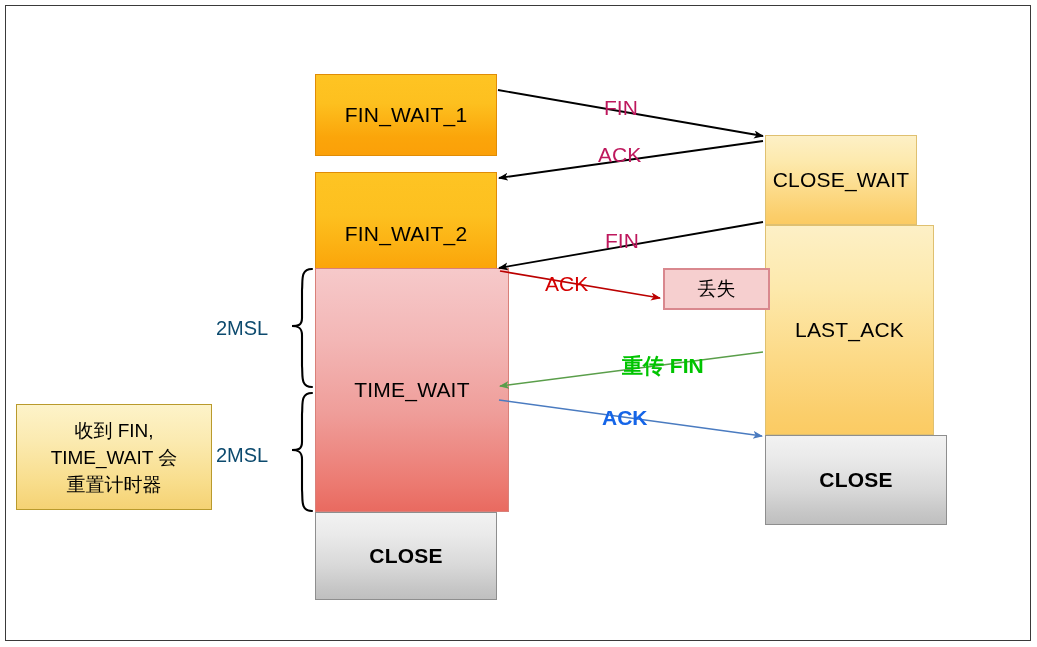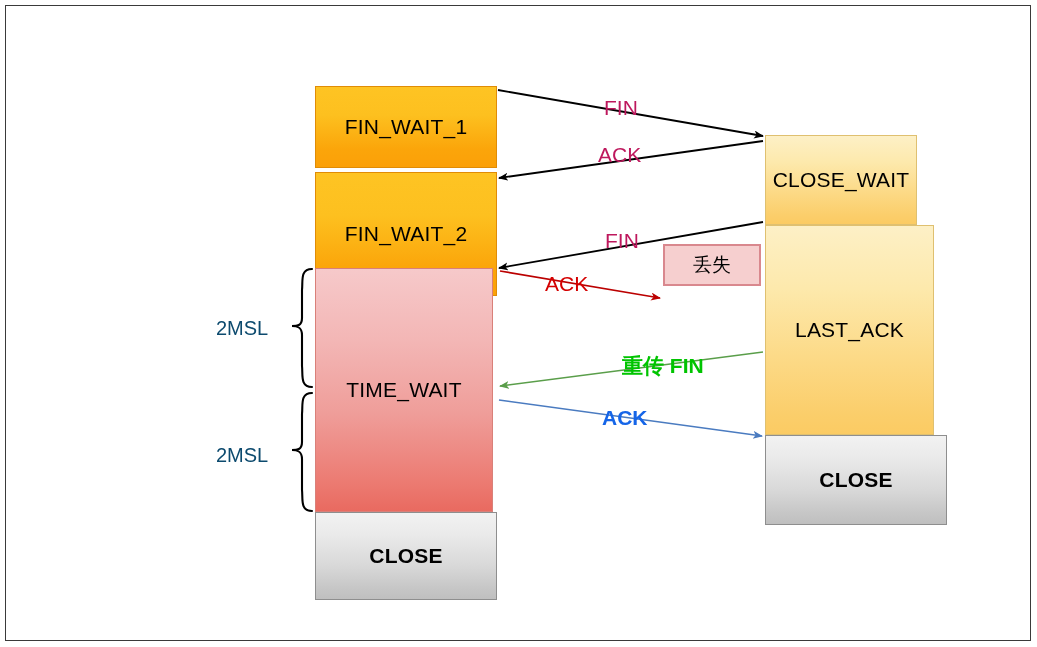--- a/index.html
+++ b/index.html
@@ -75,22 +75,22 @@
     justify-content: center;
     font-size: 19px;
     line-height: 27px;
     color: #000000;
     text-align: center;
   }
   
   #lost-box {
     position: absolute;
     left: 663px;
-    top: 244px;
-    width: 98px;
+    top: 268px;
+    width: 107px;
     height: 42px;
     box-sizing: border-box;
     background: #f6cfcf;
     border: 2px solid #d9888e;
     display: flex;
     align-items: center;
     justify-content: center;
     font-size: 19px;
     color: #000000;
   }
@@ -119,29 +119,29 @@
     overflow: visible;
   }
 </style>
 </head>
 <body>
 
 <div id="canvas">
 
   <div id="frame"></div>
 
-  <div class="state-box box-orange" style="left:315px; top:86px; width:182px; height:82px;">
+  <div class="state-box box-orange" style="left:315px; top:74px; width:182px; height:82px;">
     <span>FIN_WAIT_1</span>
   </div>
 
   <div class="state-box box-orange" style="left:315px; top:172px; width:182px; height:124px;">
     <span>FIN_WAIT_2</span>
   </div>
 
-  <div class="state-box box-pink" style="left:315px; top:268px; width:178px; height:244px;">
+  <div class="state-box box-pink" style="left:315px; top:268px; width:194px; height:244px;">
     <span>TIME_WAIT</span>
   </div>
 
   <div class="state-box box-grey" style="left:315px; top:512px; width:182px; height:88px;">
     <span>CLOSE</span>
   </div>
 
   <div class="state-box box-yellow" style="left:765px; top:135px; width:152px; height:90px;">
     <span>CLOSE_WAIT</span>
   </div>
@@ -151,20 +151,25 @@
   </div>
 
   <div class="state-box box-grey" style="left:765px; top:435px; width:182px; height:90px;">
     <span>CLOSE</span>
   </div>
 
   <div id="lost-box">
     <span>丢失</span>
   </div>
 
+  <div id="note-box">
+    <span>收到 FIN,</span>
+    <span>TIME_WAIT 会</span>
+    <span>重置计时器</span>
+  </div>
 
   <svg class="overlay">
     <defs>
       <marker id="ah-black" markerWidth="11" markerHeight="11" refX="9" refY="4" orient="auto" markerUnits="userSpaceOnUse">
         <path d="M0,0 L10,4 L0,8 L2.6,4 Z" fill="#000000"></path>
       </marker>
       <marker id="ah-red" markerWidth="11" markerHeight="11" refX="9" refY="4" orient="auto" markerUnits="userSpaceOnUse">
         <path d="M0,0 L10,4 L0,8 L2.6,4 Z" fill="#bb0000"></path>
       </marker>
       <marker id="ah-green" markerWidth="11" markerHeight="11" refX="9" refY="4" orient="auto" markerUnits="userSpaceOnUse">

